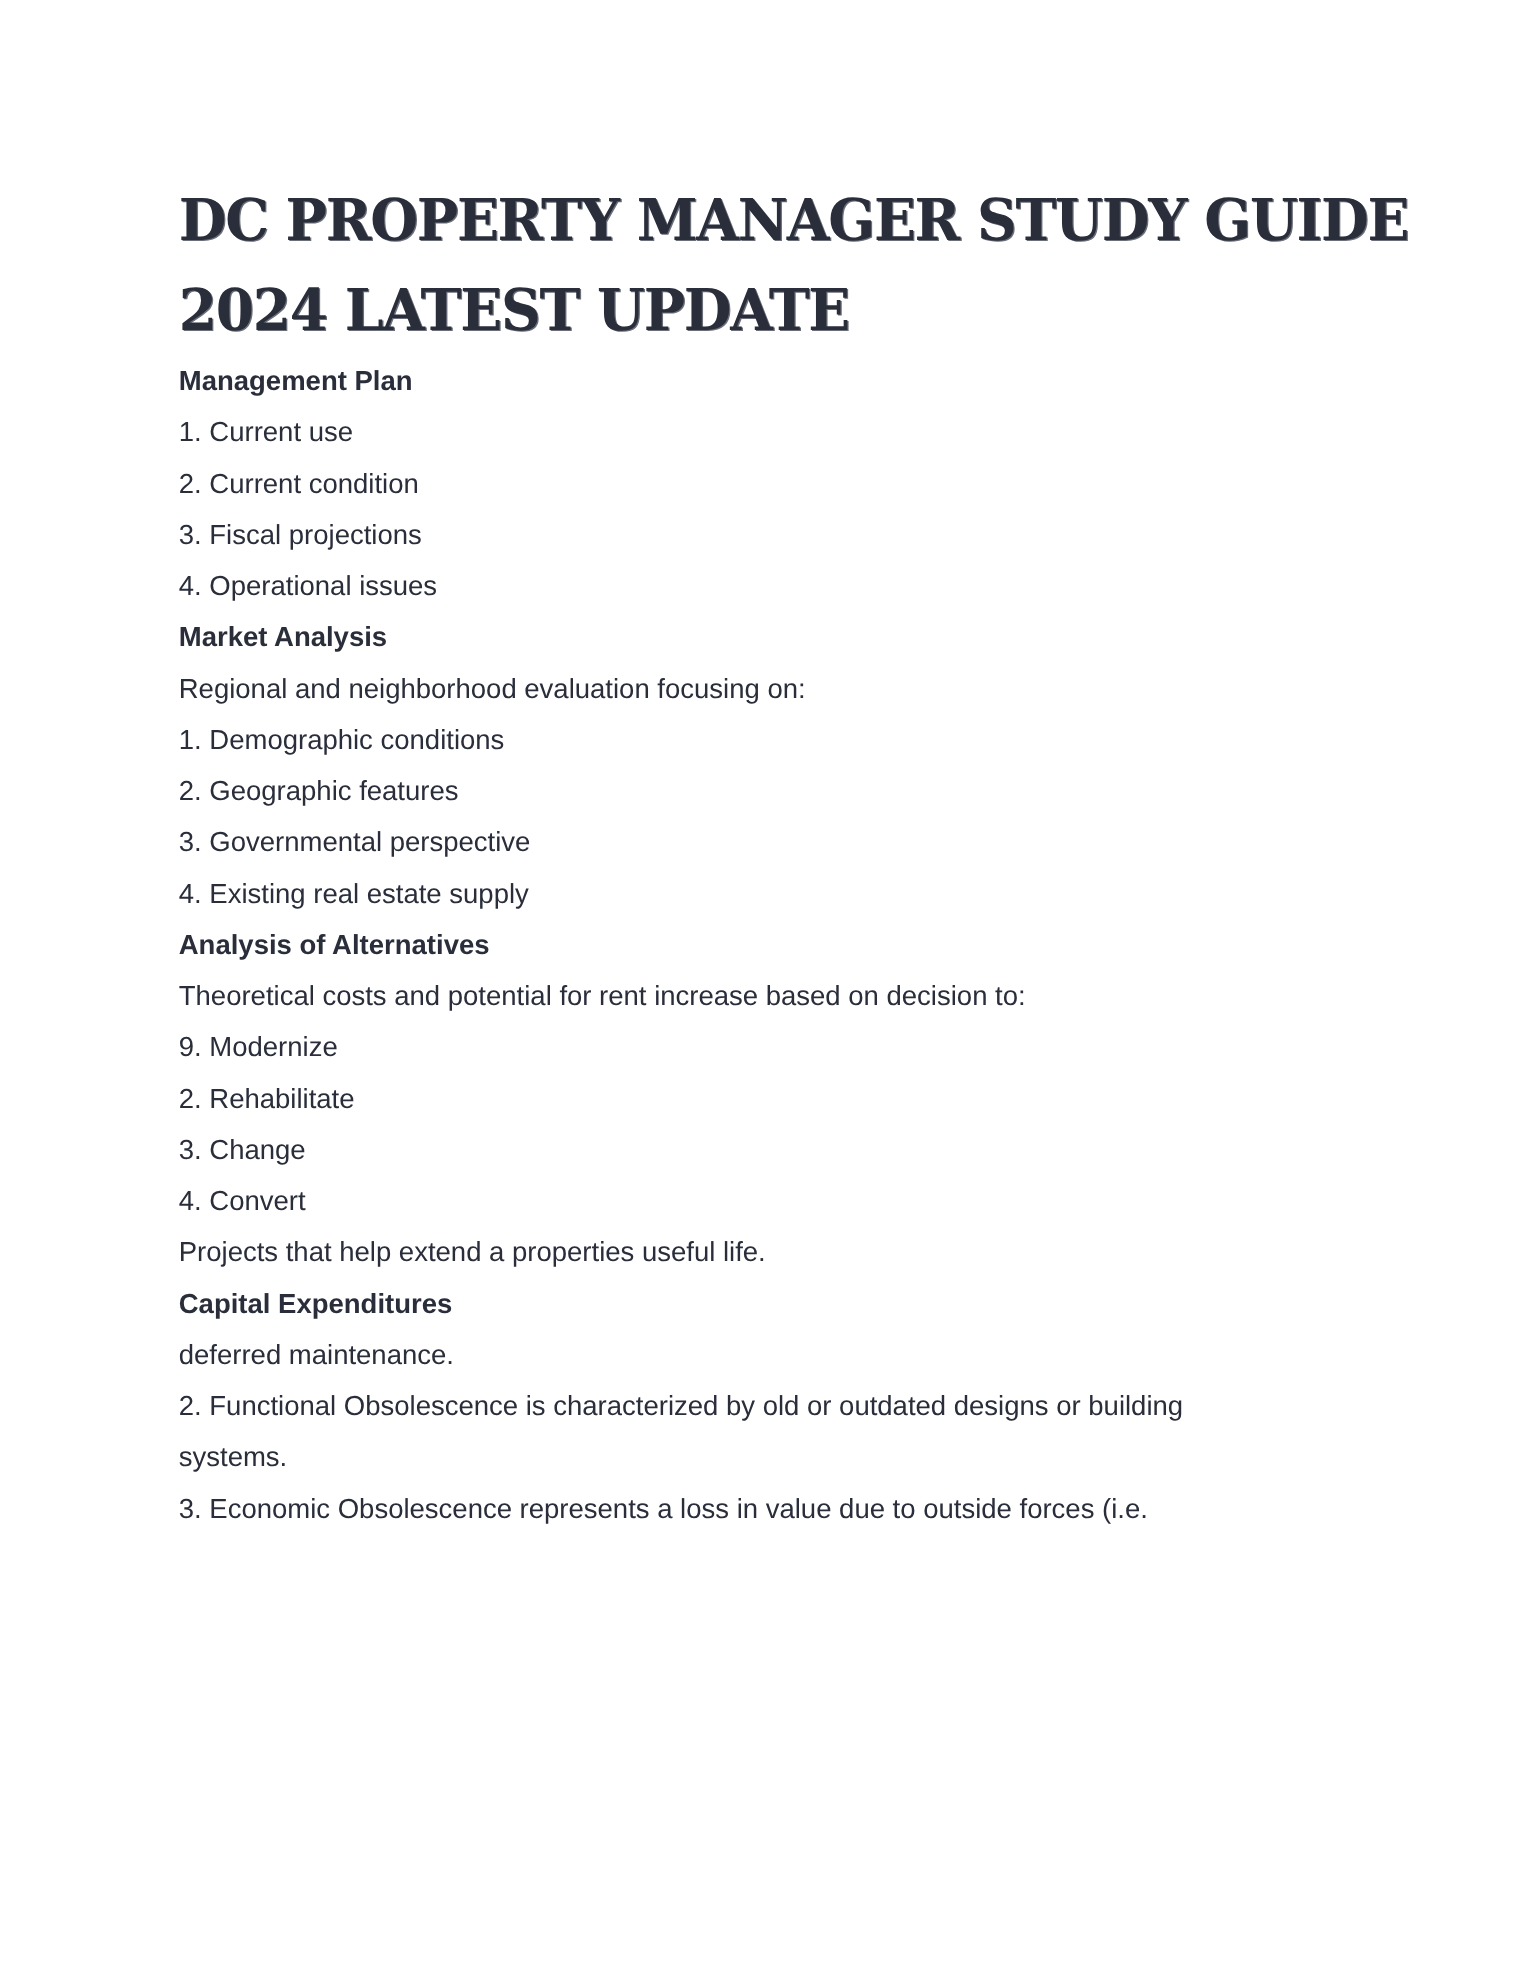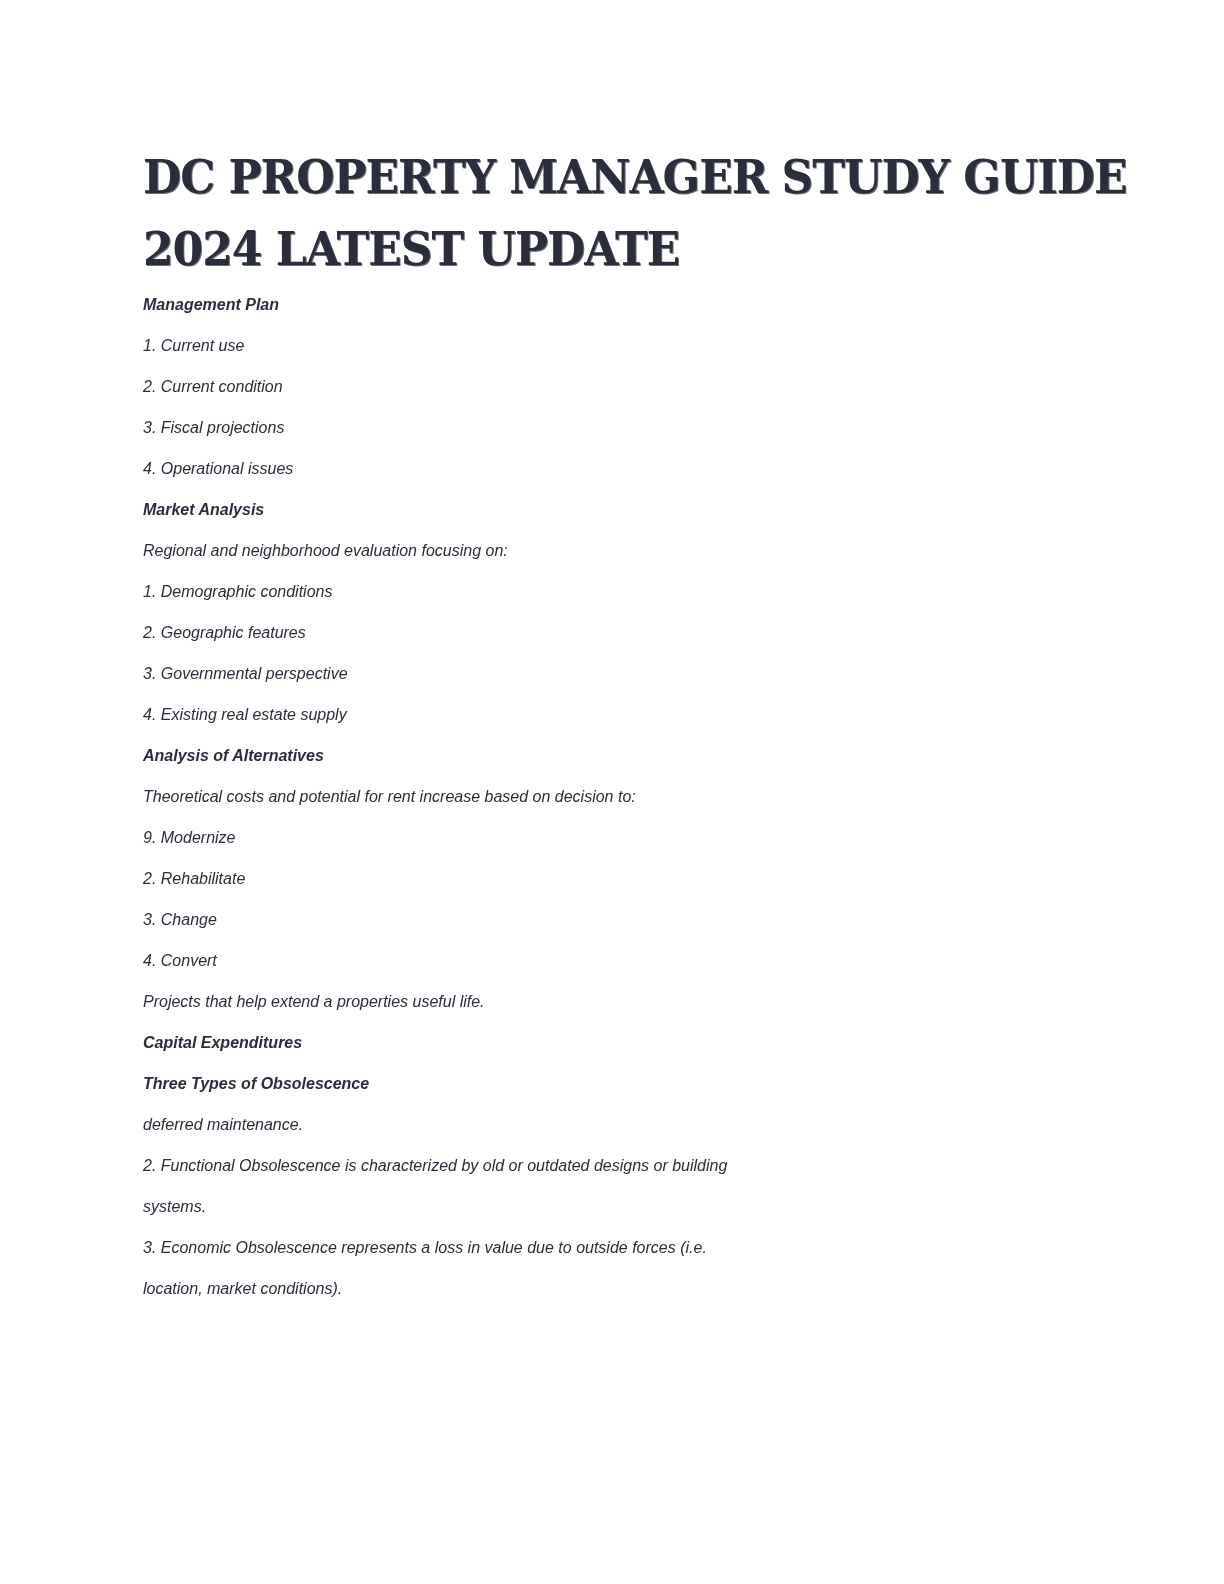--- a/index.html
+++ b/index.html
@@ -6,21 +6,21 @@
   body { width: 1224px; height: 1584px; position: relative; overflow: hidden; }
   .page { position: absolute; left: 143px; top: 0; width: 950px; color: #2a2e3b;
           font-family: "Liberation Sans", sans-serif; }
   .title { position: absolute; left: 0; font-family: "DejaVu Serif", serif; font-weight: bold;
            font-size: 44px; letter-spacing: -1px; color: #2a2e3b; white-space: nowrap;
            text-transform: uppercase; transform: scaleY(1.05); transform-origin: left top;
            text-shadow: 1px 1px 0 #6b6f7a; }
   .t1 { top: 150px; }
   .t2 { top: 222px; }
   .body { position: absolute; left: 0; top: 284px; width: 950px; }
-  .line { font-size: 16px; line-height: 41px; height: 41px; white-space: nowrap; font-style: italic; }
+  .line { font-size: 22px; line-height: 41px; height: 41px; white-space: nowrap; }
   .h { font-weight: bold; }
 </style>
 </head>
 <body>
 
 <div class="page">
   <div class="title t1">DC PROPERTY MANAGER STUDY GUIDE</div>
   <div class="title t2">2024 LATEST UPDATE</div>
 
   <div class="body">
@@ -40,20 +40,18 @@
     <div class="line h">Analysis of Alternatives</div>
     <div class="line">Theoretical costs and potential for rent increase based on decision to:</div>
     <div class="line">9. Modernize</div>
     <div class="line">2. Rehabilitate</div>
     <div class="line">3. Change</div>
     <div class="line">4. Convert</div>
 
     <div class="line">Projects that help extend a properties useful life.</div>
     <div class="line h">Capital Expenditures</div>
 
-    <div class="line h">Three Types of Obsolescence</div>
     <div class="line">deferred maintenance.</div>
     <div class="line">2. Functional Obsolescence is characterized by old or outdated designs or building</div>
     <div class="line">systems.</div>
     <div class="line">3. Economic Obsolescence represents a loss in value due to outside forces (i.e.</div>
-    <div class="line">location, market conditions).</div>
   </div>
 </div>
 
 </body></html>

